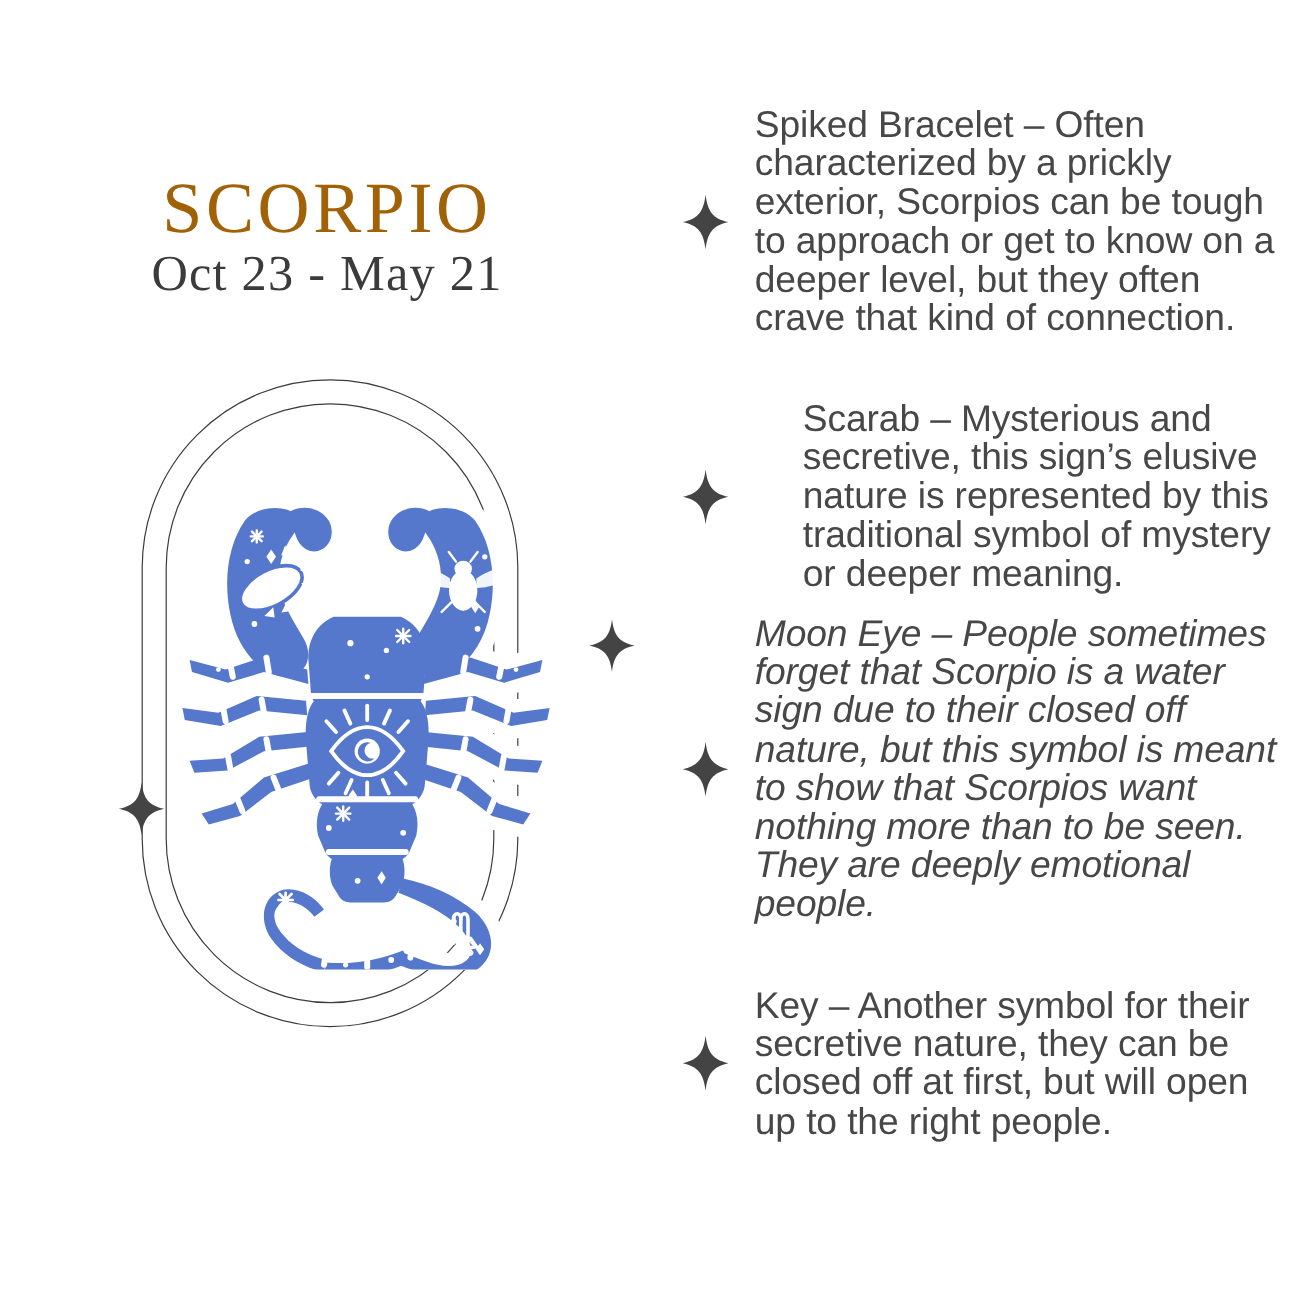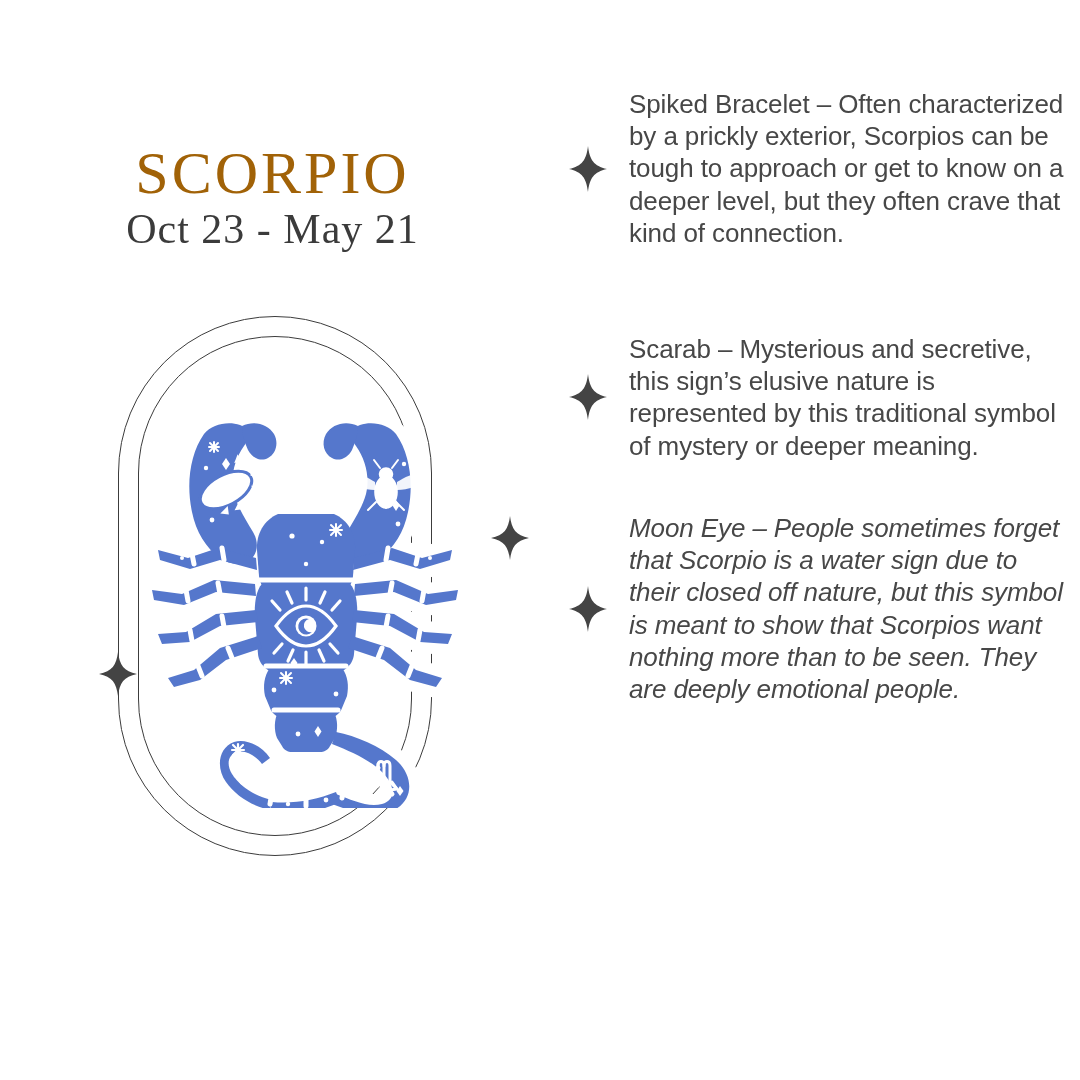--- a/index.html
+++ b/index.html
@@ -120,29 +120,29 @@
     width: 42px;
     margin-left: 22px;
     margin-right: 20px;
     display: flex;
     justify-content: center;
     align-items: center;
   }
   .trait-text {
     flex: 1 1 auto;
     font-family: "Liberation Sans", sans-serif;
-    font-size: 26px;
+    font-size: 31px;
     line-height: 32.2px;
     color: #474747;
     letter-spacing: -0.1px;
     padding-right: 10px;
   }
 
   #trait-row-0 { top: 88px; }
-  #trait-row-1 { top: 333px; }
+  #trait-row-1 { top: 333px; gap: 40px; }
   #trait-row-2 { top: 512px; font-style: italic; }
   #trait-row-3 { top: 822px; }
 </style>
 </head>
 <body>
 
 <div id="page">
 
   <div id="left-column">
 
@@ -399,15 +399,23 @@
 
     <div class="trait-row" id="trait-row-2">
       <div class="trait-bullet">
         <svg width="38" height="46" viewBox="0 0 38 46" aria-hidden="true">
           <path d="M19 0 C20.6 13.8 24.8 20.1 38 23 C24.8 25.9 20.6 32.2 19 46 C17.4 32.2 13.2 25.9 0 23 C13.2 20.1 17.4 13.8 19 0 Z" fill="#444444"></path>
         </svg>
       </div>
       <div class="trait-text">Moon Eye – People sometimes forget that Scorpio is a water sign due to their closed off nature, but this symbol is meant to show that Scorpios want nothing more than to be seen. They are deeply emotional people.</div>
     </div>
 
+    <div class="trait-row" id="trait-row-3">
+      <div class="trait-bullet">
+        <svg width="38" height="46" viewBox="0 0 38 46" aria-hidden="true">
+          <path d="M19 0 C20.6 13.8 24.8 20.1 38 23 C24.8 25.9 20.6 32.2 19 46 C17.4 32.2 13.2 25.9 0 23 C13.2 20.1 17.4 13.8 19 0 Z" fill="#444444"></path>
+        </svg>
+      </div>
+      <div class="trait-text">Key – Another symbol for their secretive nature, they can be closed off at first, but will open up to the right people.</div>
+    </div>
 
   </div>
 </div>
 
 </body></html>

